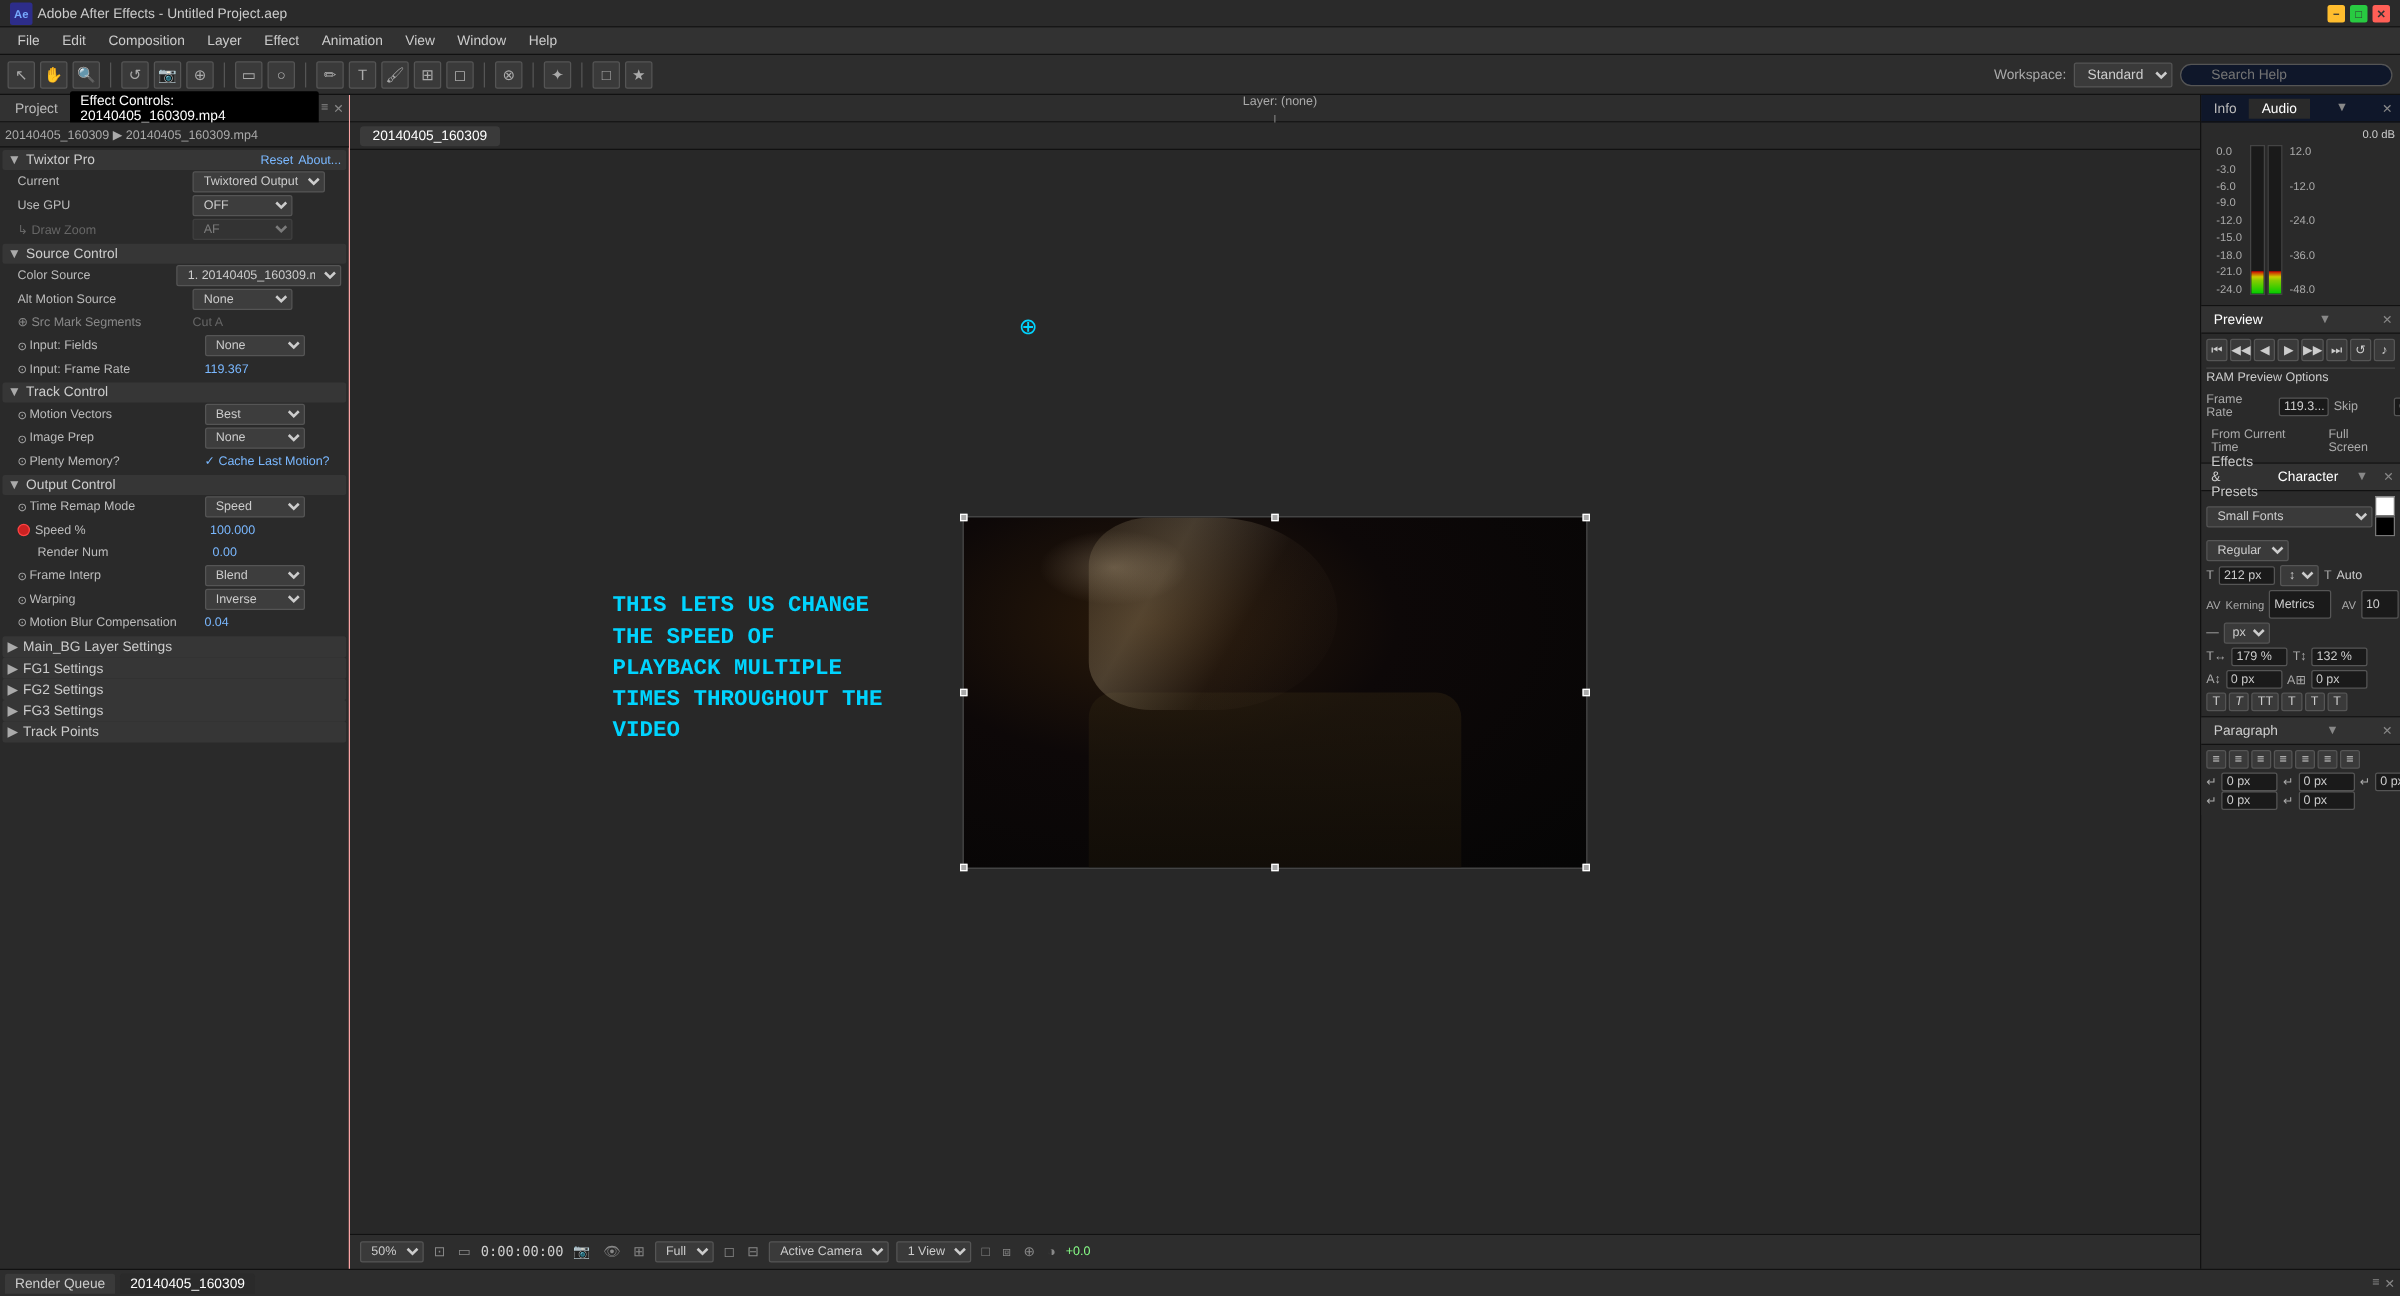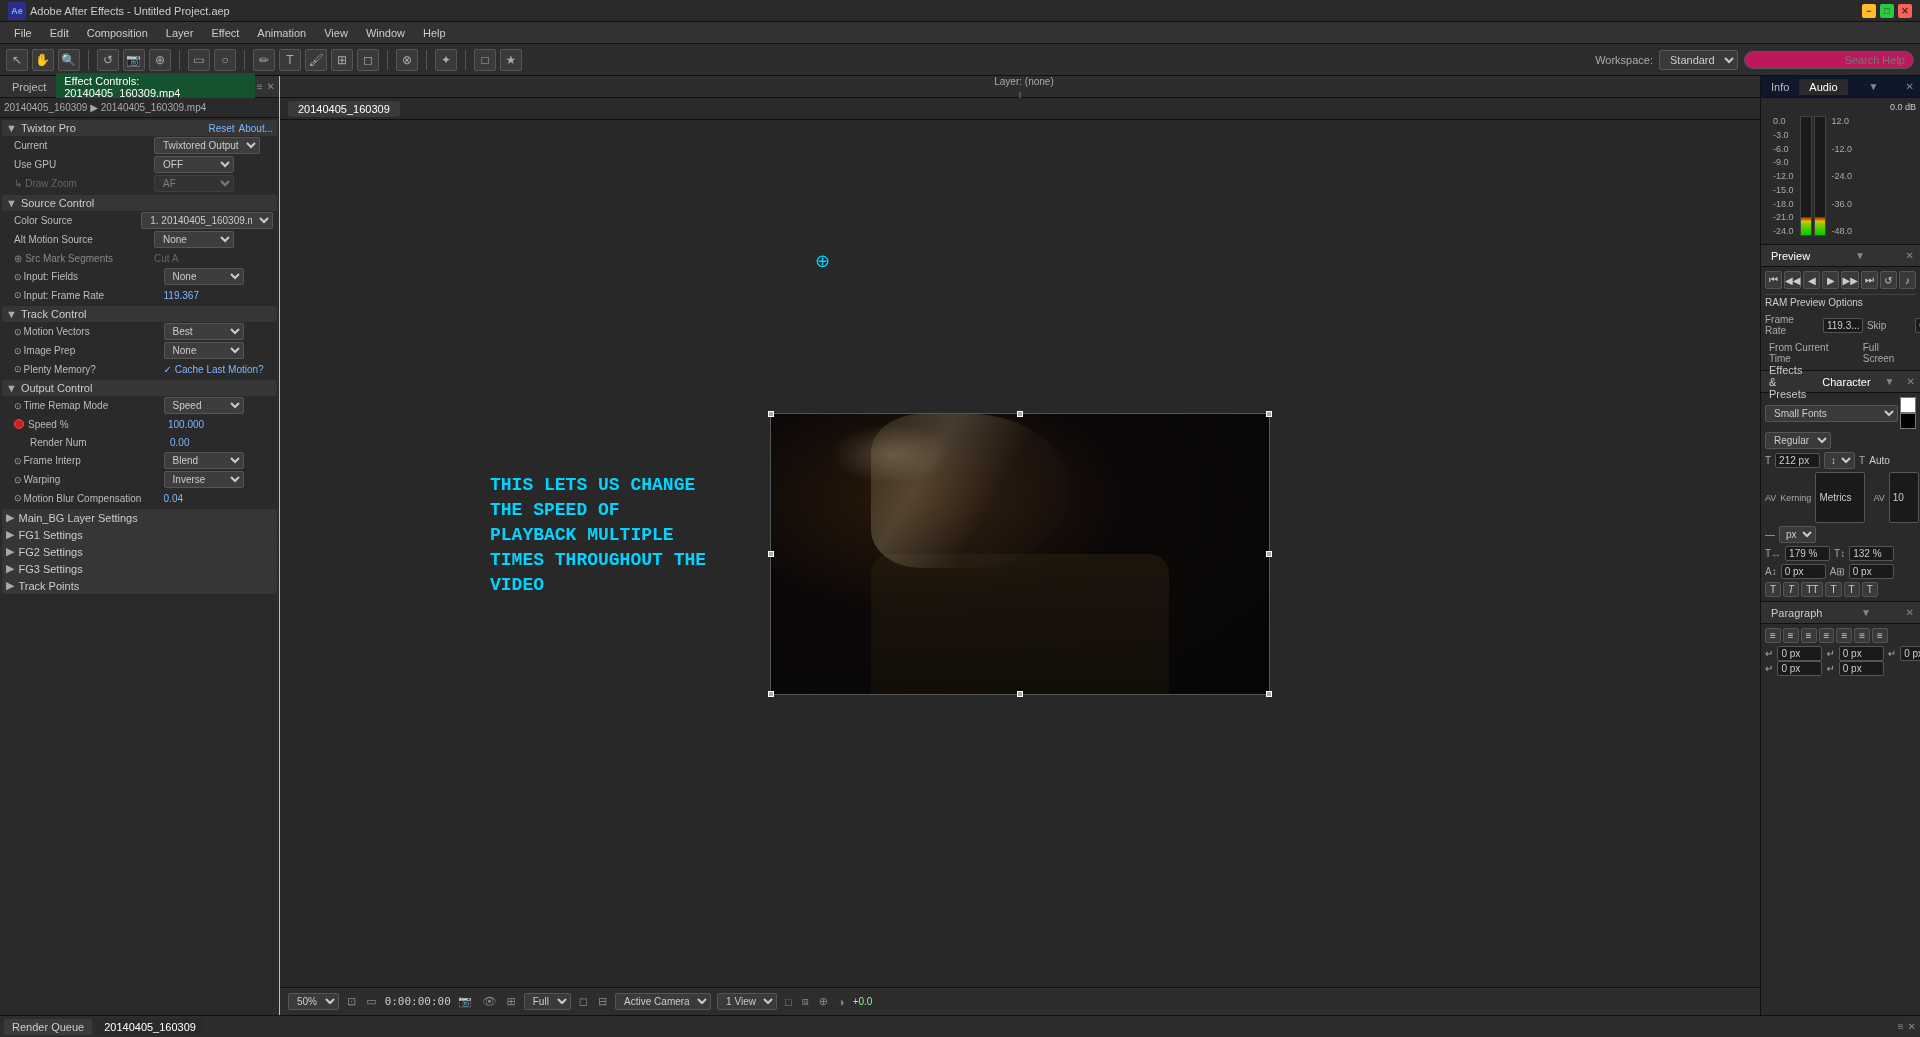--- a/index.html
+++ b/index.html
@@ -91,29 +91,28 @@
     .workspace-label { color: #aaa; font-size: 11px; }
     .workspace-dropdown {
       background: #3a3a3a;
       border: 1px solid #555;
       color: #ccc;
       padding: 2px 6px;
       font-size: 11px;
       border-radius: 2px;
     }
     #search-box {
-      background: #be185d;
+      background: #0f172a;
       border: 1px solid #555;
       border-radius: 10px;
       padding: 2px 8px 2px 24px;
       color: #ccc;
       font-size: 11px;
       width: 170px;
       position: relative;
-      text-align: right;
     }
     .search-wrapper {
       position: relative;
       display: flex;
       align-items: center;
     }
     .search-icon-overlay {
       position: absolute;
       left: 8px;
       color: #888;
@@ -146,21 +145,21 @@
       border-bottom: 1px solid #111;
       gap: 2px;
     }
     .panel-tab {
       padding: 2px 8px;
       font-size: 11px;
       color: #bbb;
       cursor: pointer;
       border-radius: 2px 2px 0 0;
     }
-    .panel-tab.active { background: #14532d; color: #fff; }
+    .panel-tab.active { background: #000000; color: #fff; }
     .panel-tab-icons { margin-left: auto; display: flex; gap: 4px; }
     .panel-tab-icon { color: #888; cursor: pointer; font-size: 10px; }
 
     
     #breadcrumb {
       background: #2a2a2a;
       height: 20px;
       display: flex;
       align-items: center;
       padding: 0 4px;
@@ -612,21 +611,21 @@
       gap: 4px;
       font-size: 9px;
       color: #aaa;
     }
     .tracking-input {
       width: 30px;
       background: #1a1a1a;
       border: 1px solid #555;
       color: #ccc;
       font-size: 10px;
-      padding: 19px 3px;
+      padding: 5px 3px;
       border-radius: 2px;
     }
     .text-format-row {
       display: flex;
       gap: 2px;
     }
     .format-btn {
       padding: 1px 4px;
       background: #3a3a3a;
       border: 1px solid #555;

